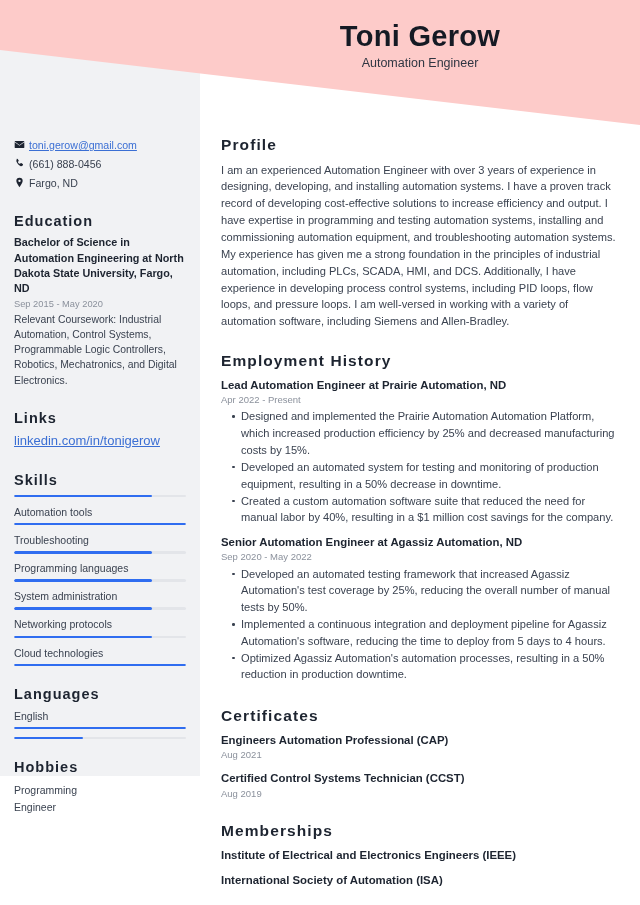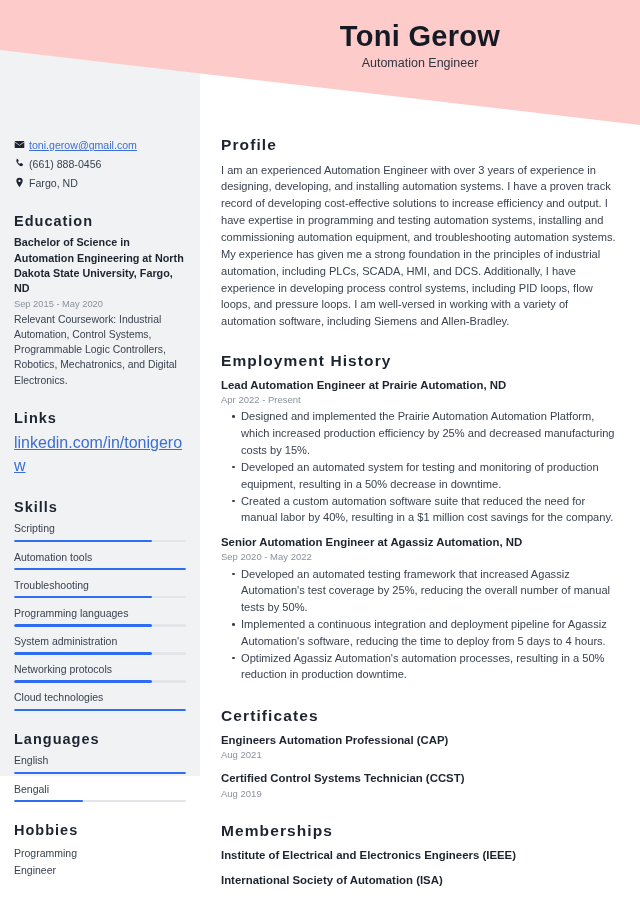--- a/index.html
+++ b/index.html
@@ -147,21 +147,21 @@
     line-height: 1.3;
   }
   .edu-desc {
     font-size: 10.4px;
     line-height: 1.46;
     color: #3a4250;
     margin: 0 0 22px 0;
   }
   .links-block { margin-bottom: 22px; }
   .link-line {
-    font-size: 16px;
+    font-size: 13px;
     line-height: 1.4;
   }
   .link-line a {
     color: #3b6fd4;
     text-decoration: underline;
     word-break: break-all;
   }
 
   
   .bar-block { margin-bottom: 20px; }
@@ -318,21 +318,20 @@
         <h2 class="section-title">Links</h2>
         <div class="link-line">
           <a href="#">linkedin.com/in/tonigerow</a>
         </div>
       </section>
 
       <section class="bar-block">
         <h2 class="section-title">Skills</h2>
         <div id="skills-rows">
             <div class="bar-row">
-              <div class="bar-label">Scripting</div>
               <div class="bar-track">
                 <div class="bar-fill" style="width: 80%;"></div>
               </div>
             </div>
             <div class="bar-row">
               <div class="bar-label">Automation tools</div>
               <div class="bar-track">
                 <div class="bar-fill" style="width: 100%;"></div>
               </div>
             </div>
@@ -372,21 +371,20 @@
       <section class="bar-block">
         <h2 class="section-title">Languages</h2>
         <div id="languages-rows">
             <div class="bar-row">
               <div class="bar-label">English</div>
               <div class="bar-track">
                 <div class="bar-fill" style="width: 100%;"></div>
               </div>
             </div>
             <div class="bar-row">
-              <div class="bar-label">Bengali</div>
               <div class="bar-track">
                 <div class="bar-fill" style="width: 40%;"></div>
               </div>
             </div>
           </div>
       </section>
 
       <section>
         <h2 class="section-title">Hobbies</h2>
         <div id="hobbies-rows">

